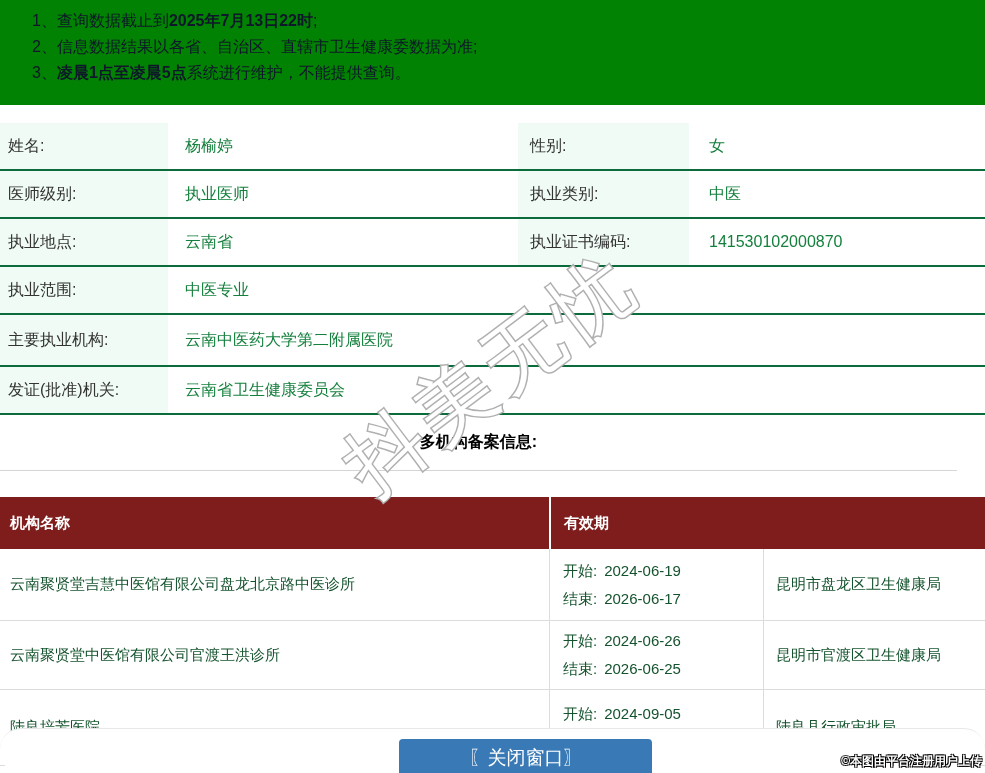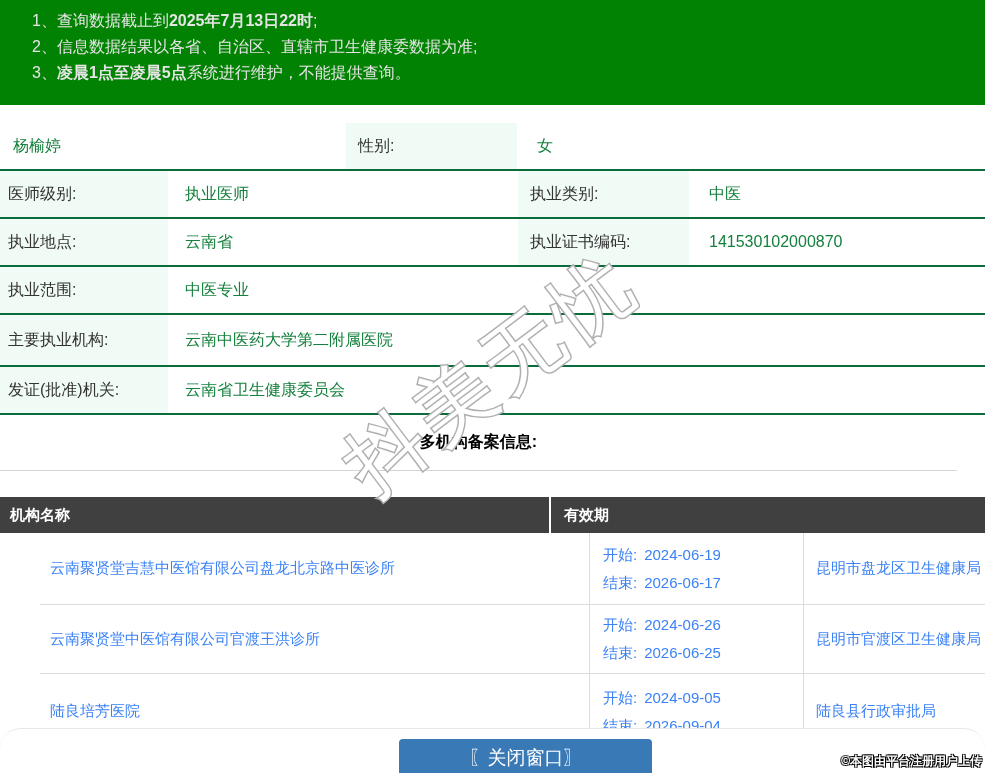--- a/index.html
+++ b/index.html
@@ -7,21 +7,21 @@
   body {
     position: relative;
     background: #ffffff;
     font-family: "Liberation Sans", "DejaVu Sans", sans-serif;
     color: #333;
   }
 
   
   .banner {
     position: absolute; top: 0; left: 0; width: 985px; height: 105px;
-    background: #028202; color: #e5e5e5;
+    background: #028202; color: #0f172a;
     padding: 8px 10px 0 32px;
     font-size: 16px; line-height: 26px;
   }
   .banner .line { white-space: nowrap; }
   .banner b { font-weight: bold; }
 
   
   .info-table { position: absolute; top: 123px; left: 0; width: 985px; }
   .info-row {
     display: flex; height: 48px;
@@ -46,27 +46,27 @@
   .section-heading {
     position: absolute; top: 415px; left: 0; width: 957px; height: 56px;
     display: flex; align-items: center; justify-content: center;
     font-size: 16px; font-weight: bold; color: #000;
     border-bottom: 1px solid #d5d5d5;
   }
 
   
   .org-table { position: absolute; top: 497px; left: 0; width: 985px; }
   .org-header {
-    display: flex; height: 36px; background: #404040;
+    display: flex; height: 52px; background: #7f1d1d;
     color: #ffffff; font-size: 15px; font-weight: bold;
   }
   .org-header .h1 { width: 549px; flex: none; display: flex; align-items: center; padding-left: 10px; }
   .org-header .h2 { width: 214px; flex: none; display: flex; align-items: center; padding-left: 13px; border-left: 2px solid #ffffff; }
   .org-header .h3 { flex: 1 1 auto; display: flex; align-items: center; padding-left: 12px; border-left: 2px solid #ffffff; }
-  .org-row { display: flex; border-bottom: 1px solid #dcdcdc; font-size: 15px; color: #3b82f6; margin-left: 40px; }
+  .org-row { display: flex; border-bottom: 1px solid #dcdcdc; font-size: 15px; color: #14532d; }
   .org-row .c-name {
     width: 549px; flex: none; display: flex; align-items: center;
     padding: 6px 12px 6px 10px;
   }
   .org-row .c-dates {
     width: 214px; flex: none; display: flex; flex-direction: column; justify-content: center;
     padding-left: 13px; border-left: 1px solid #dcdcdc; line-height: 28px;
   }
   .org-row .c-agency {
     flex: 1 1 auto; display: flex; align-items: center;
@@ -114,20 +114,21 @@
 
 <div class="banner">
   <div class="line"><span>1、</span><span>查询数据截止到</span><b>2025年7月13日22时</b><span>;</span></div>
   <div class="line"><span>2、</span><span>信息数据结果以各省、自治区、直辖市卫生健康委数据为准;</span><b></b><span></span></div>
   <div class="line"><span>3、</span><span></span><b>凌晨1点至凌晨5点</b><span>系统进行维护，不能提供查询。</span></div>
 </div>
 
 <div class="info-table">
 
   <div class="info-row">
+    <div class="cell-label">姓名:</div>
     <div class="cell-value">杨榆婷</div>
     <div class="cell-label second">性别:</div>
     <div class="cell-value grow">女</div>
   </div>
 
   <div class="info-row">
     <div class="cell-label">医师级别:</div>
     <div class="cell-value">执业医师</div>
     <div class="cell-label second">执业类别:</div>
     <div class="cell-value grow">中医</div>

